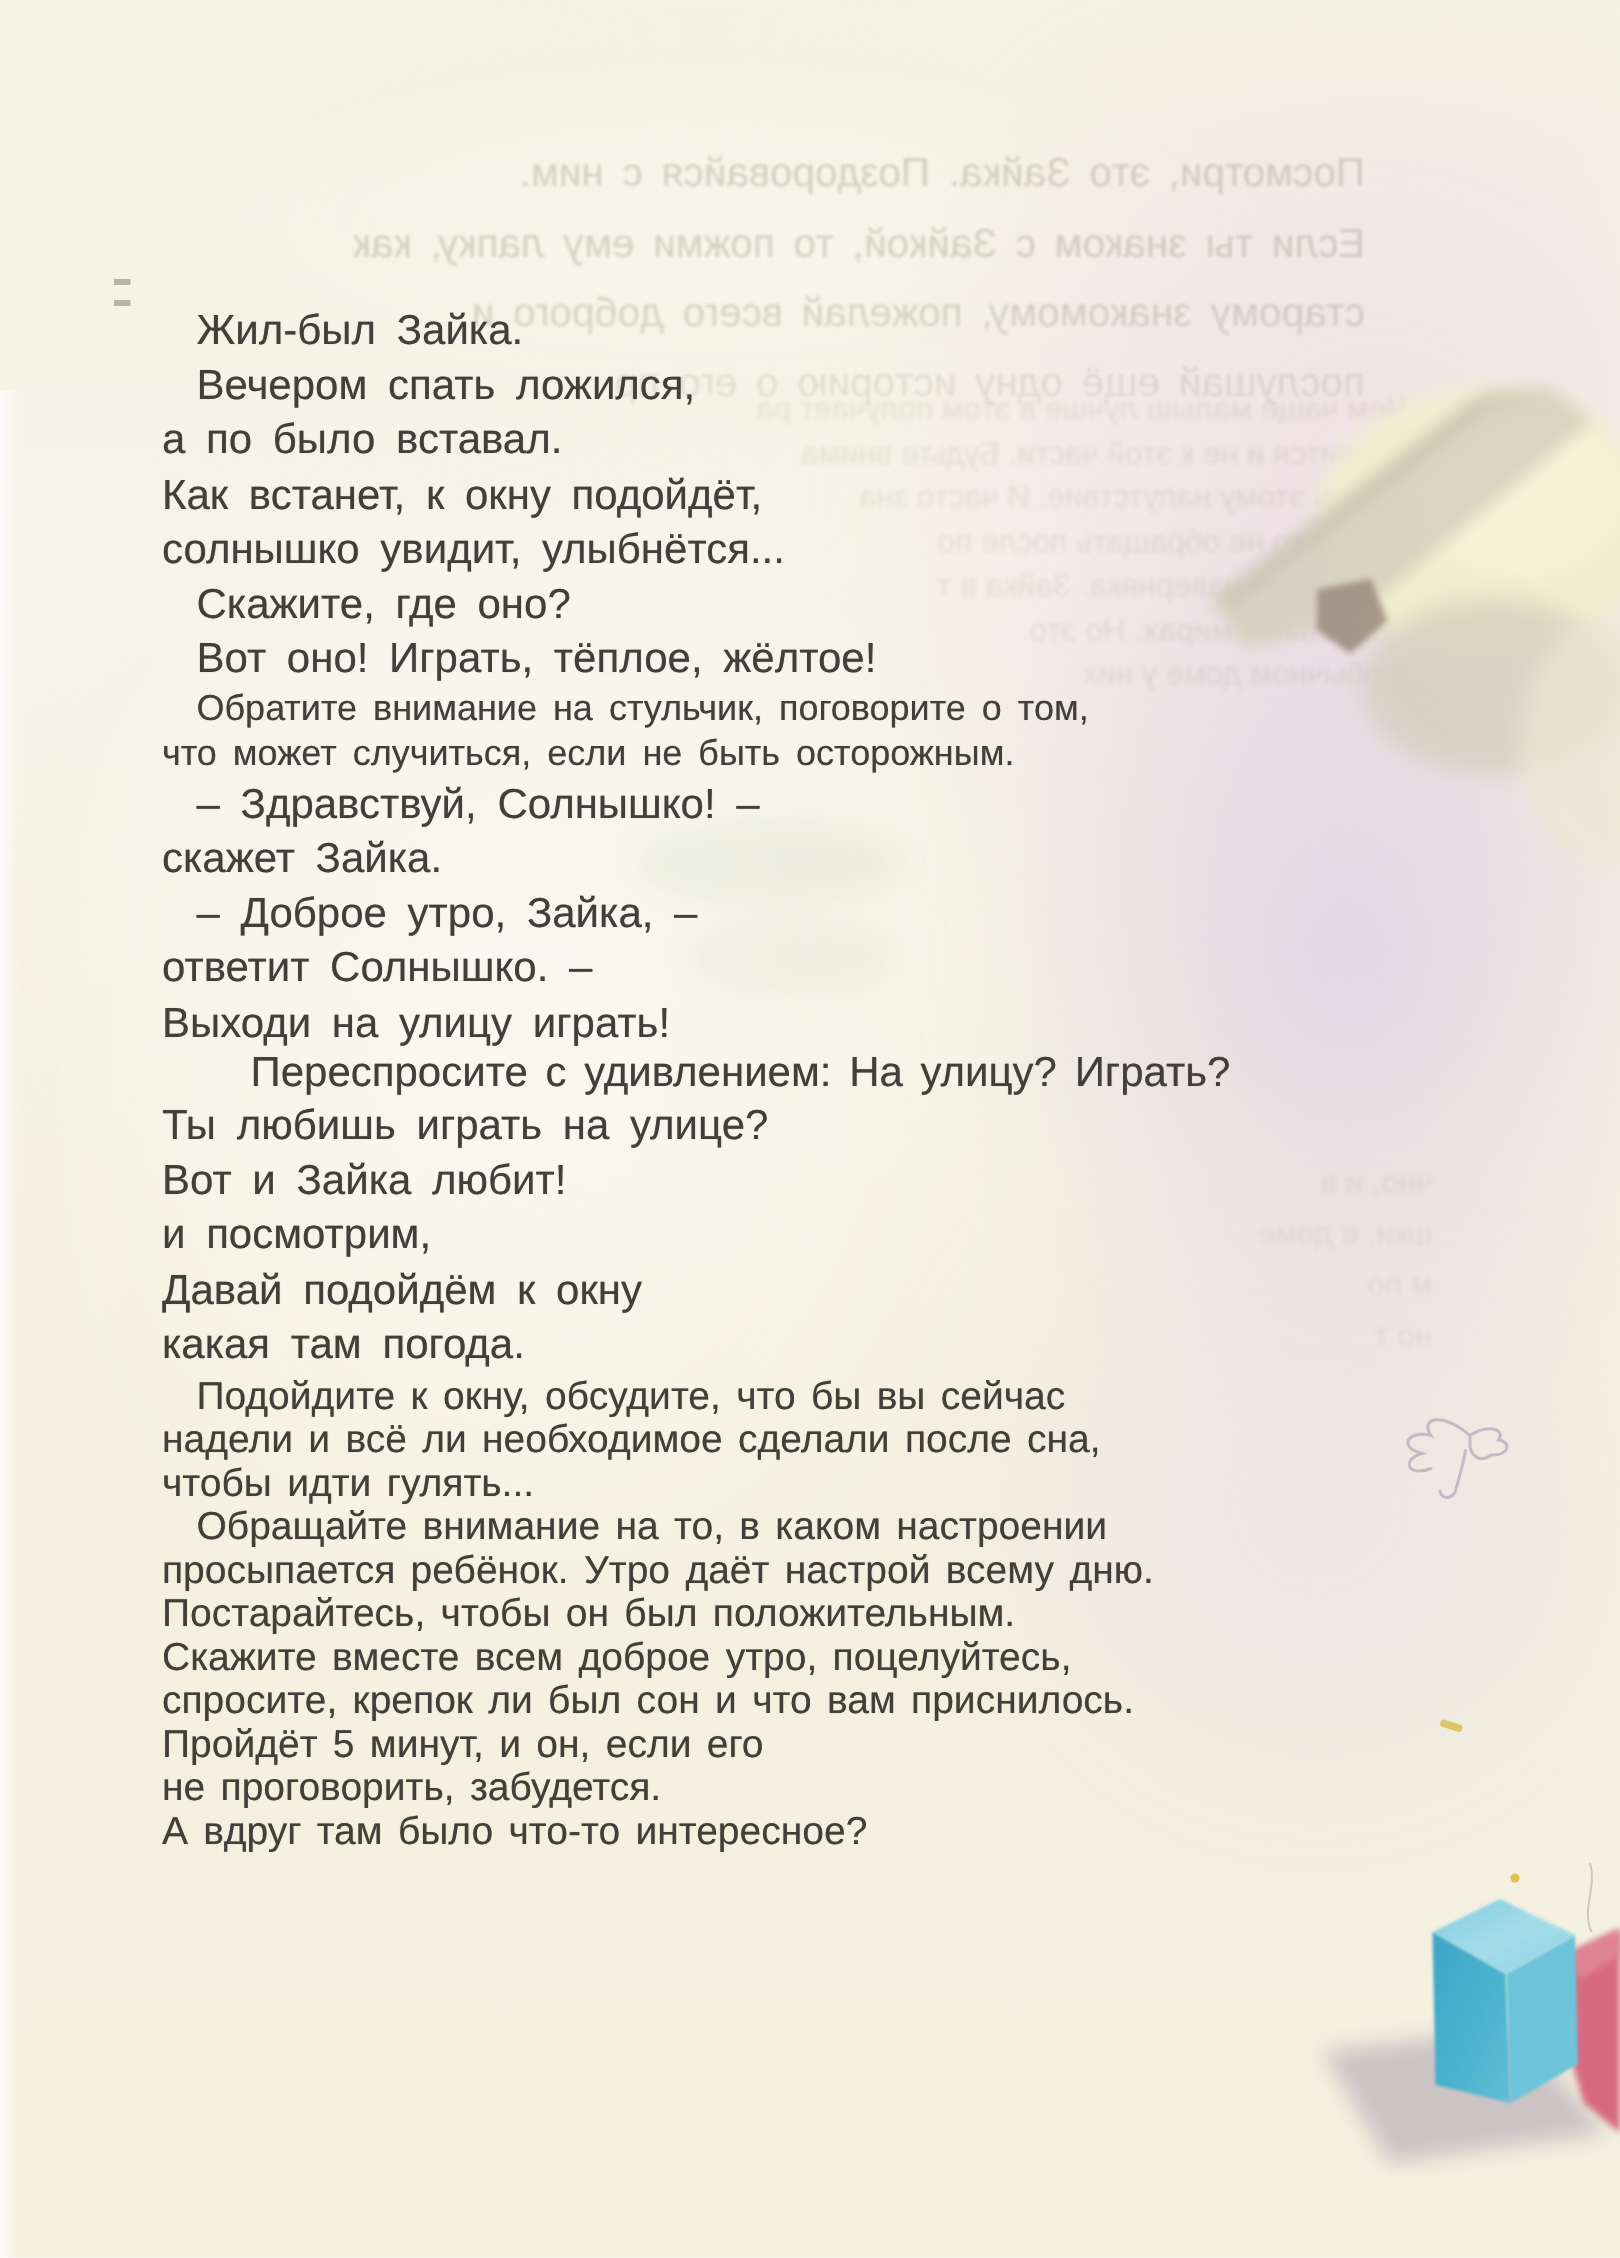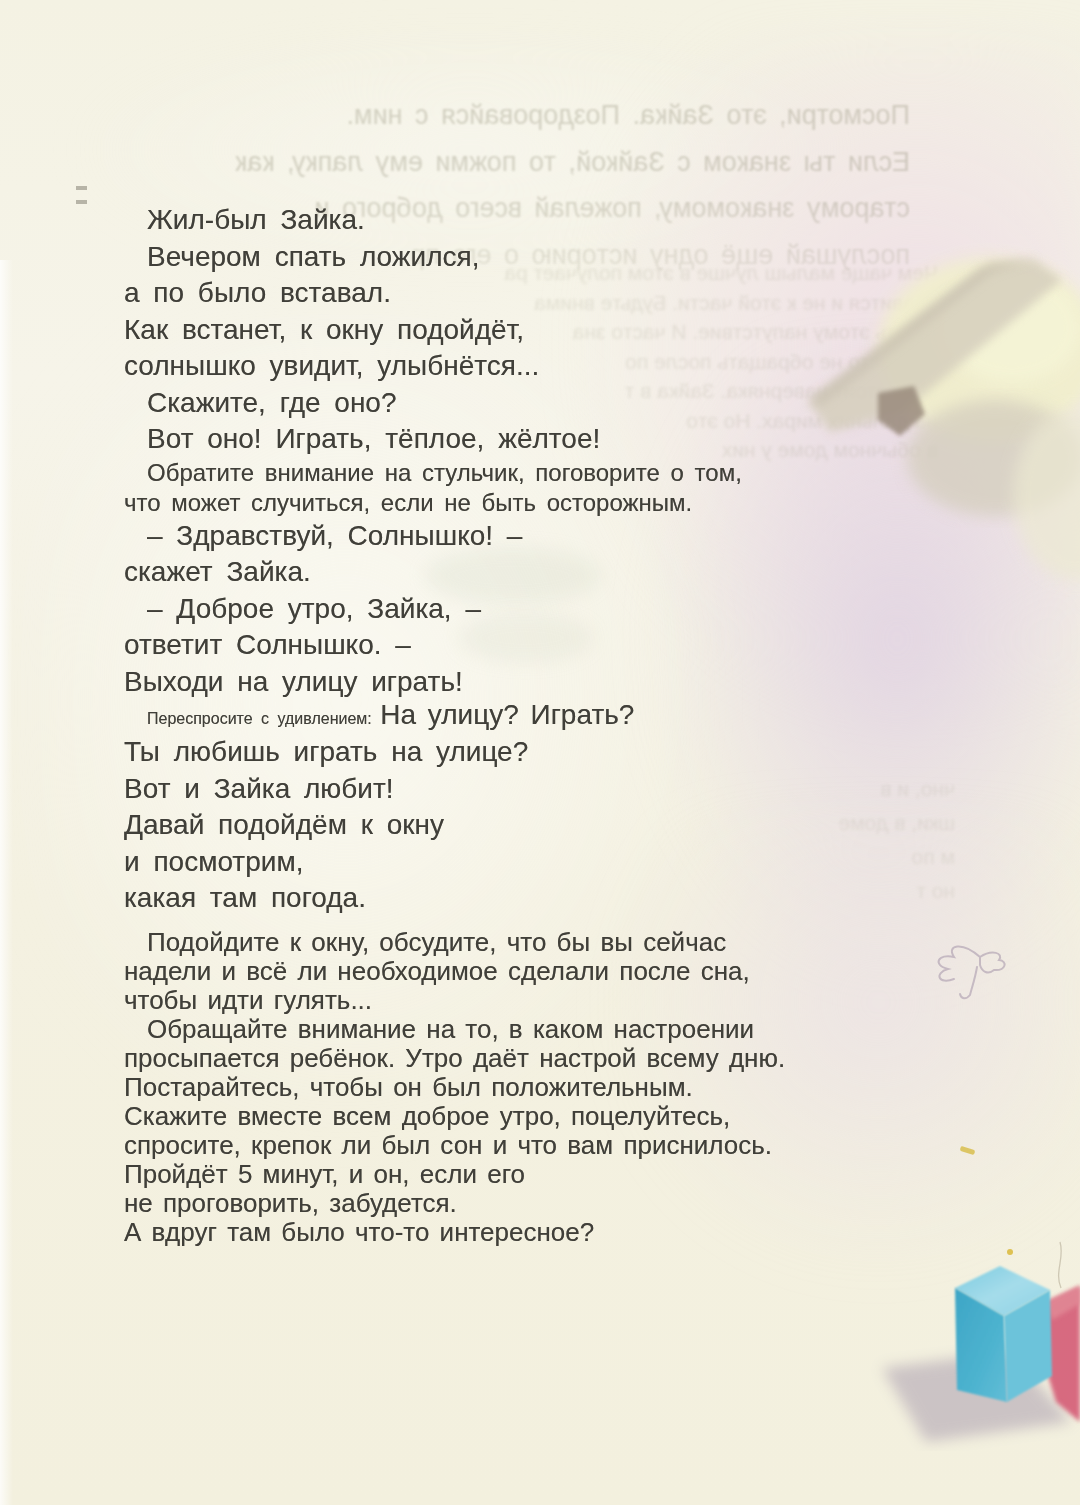--- a/index.html
+++ b/index.html
@@ -34,28 +34,28 @@
   .showthrough{position:absolute;transform:scaleX(-1);color:#98957f;pointer-events:none;}
   .st-top{left:118px;top:92px;width:792px;font-size:27px;line-height:46.5px;word-spacing:5px;
     opacity:.38;filter:blur(1.1px);
     -webkit-mask-image:linear-gradient(to bottom,#000 55%,rgba(0,0,0,.45));
     mask-image:linear-gradient(to bottom,#000 55%,rgba(0,0,0,.45));}
   .st-small-a{left:470px;top:258px;width:468px;font-size:21px;line-height:29.5px;
     opacity:.20;filter:blur(1.4px);}
   .st-small-b{left:635px;top:772px;width:320px;font-size:21px;line-height:34px;
     opacity:.16;filter:blur(1.5px);}
   
-  .text-column{position:absolute;left:124px;top:202px;width:730px;color:#403f39;
+  .text-column{position:absolute;left:108px;top:202px;width:730px;color:#403f39;
     text-shadow:0 0 .5px rgba(64,63,57,.55);}
   .line{white-space:nowrap;}
   .s-story{font-size:28px;line-height:36.5px;word-spacing:6px;}
   .s-instr{font-size:24px;line-height:30px;word-spacing:4px;}
   .s-bottom{font-size:26px;line-height:29px;word-spacing:3px;}
   .ind{padding-left:23px;}
-  .ps-instr{font-size:16px;}
+  .ps-instr{font-size:28px;margin-left:36px;}
   .ps-story{font-size:28px;text-align:center;}
   svg{position:absolute;overflow:visible;}
 </style>
 </head>
 <body>
 
 <div class="page">
 
   <div class="wash wash-topwhite"></div>
   <div class="wash wash-pink"></div>
@@ -140,25 +140,25 @@
         <div class="line s-story ind">– Доброе утро, Зайка, –</div>
         <div class="line s-story">ответит Солнышко. –</div>
         <div class="line s-story">Выходи на улицу играть!</div>
       </div>
       <div>
         <div class="line s-instr ind"><span class="ps-instr">Переспросите с удивлением: </span><span class="ps-story">На улицу? Играть?</span></div>
       </div>
       <div>
         <div class="line s-story">Ты любишь играть на улице?</div>
         <div class="line s-story">Вот и Зайка любит!</div>
+        <div class="line s-story">и посмотрим,</div>
         <div class="line s-story">Давай подойдём к окну</div>
-        <div class="line s-story">и посмотрим,</div>
         <div class="line s-story">какая там погода.</div>
       </div>
-      <div style="margin-top: 11px;">
+      <div style="margin-top: 1px;">
         <div class="line s-bottom ind">Подойдите к окну, обсудите, что бы вы сейчас</div>
         <div class="line s-bottom">надели и всё ли необходимое сделали после сна,</div>
         <div class="line s-bottom">чтобы идти гулять...</div>
       </div>
       <div>
         <div class="line s-bottom ind">Обращайте внимание на то, в каком настроении</div>
         <div class="line s-bottom">просыпается ребёнок. Утро даёт настрой всему дню.</div>
         <div class="line s-bottom">Постарайтесь, чтобы он был положительным.</div>
       </div>
       <div>

